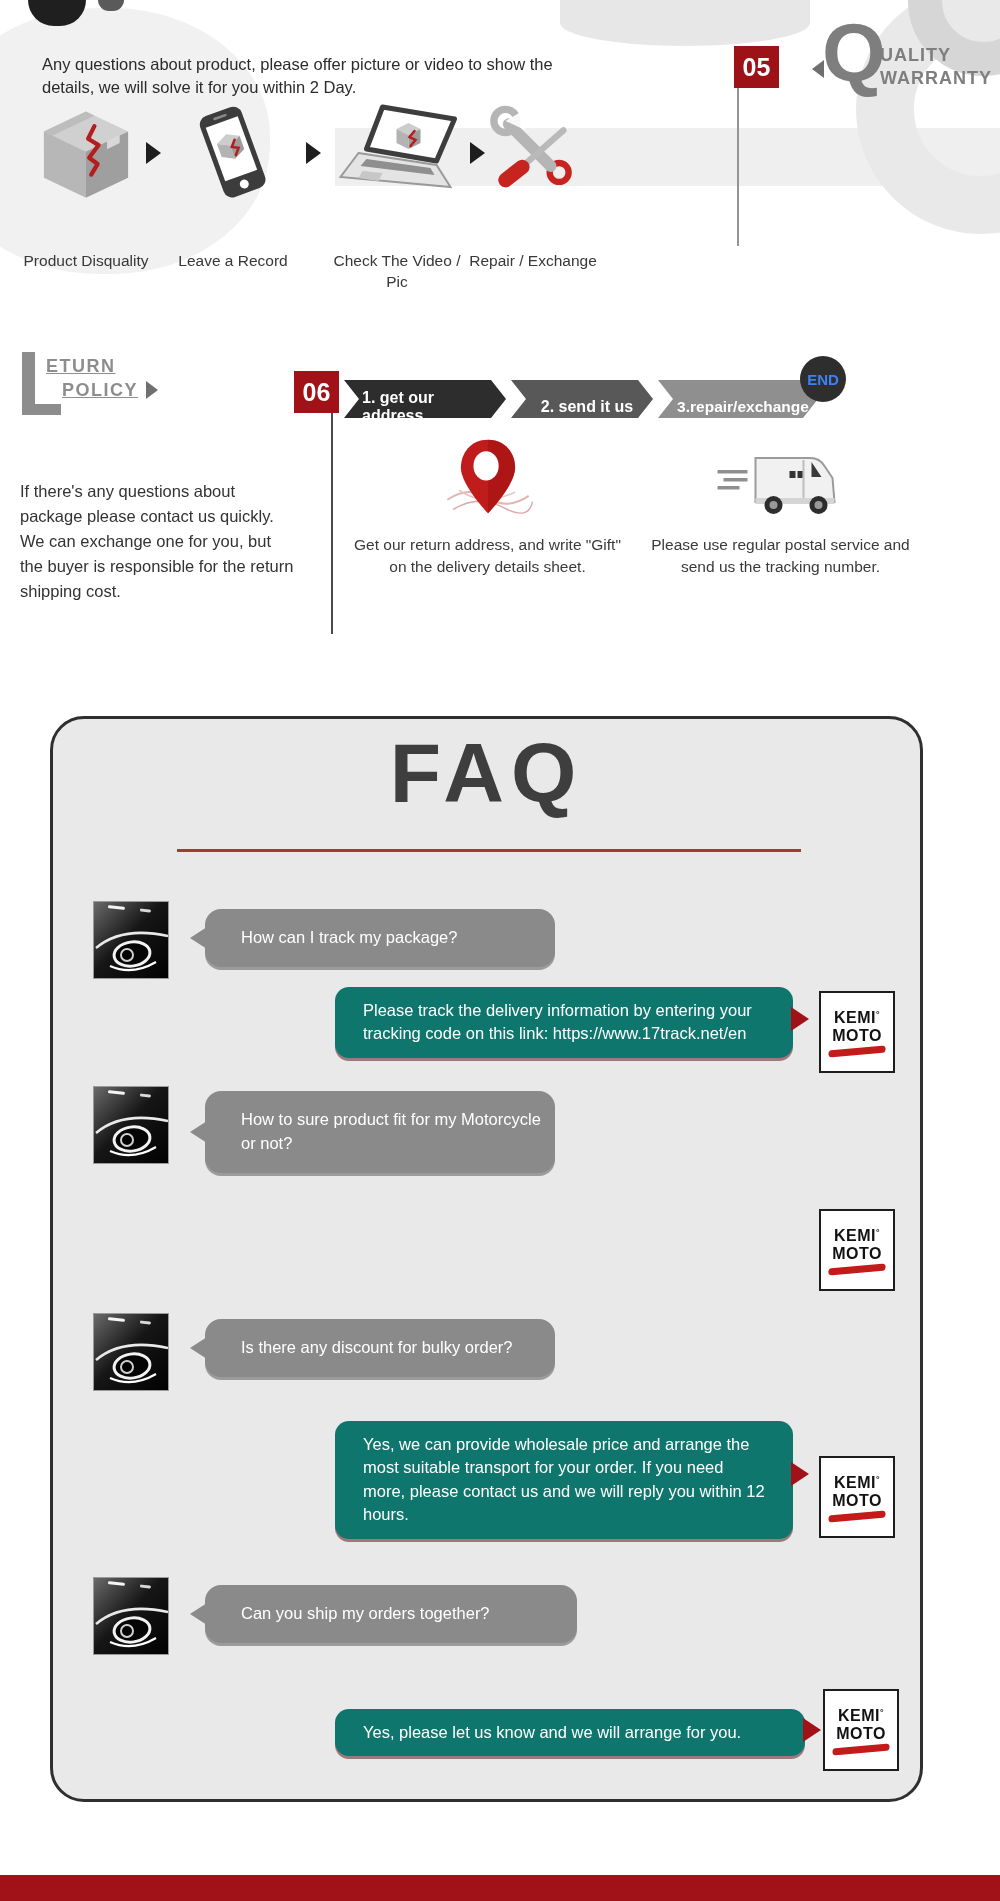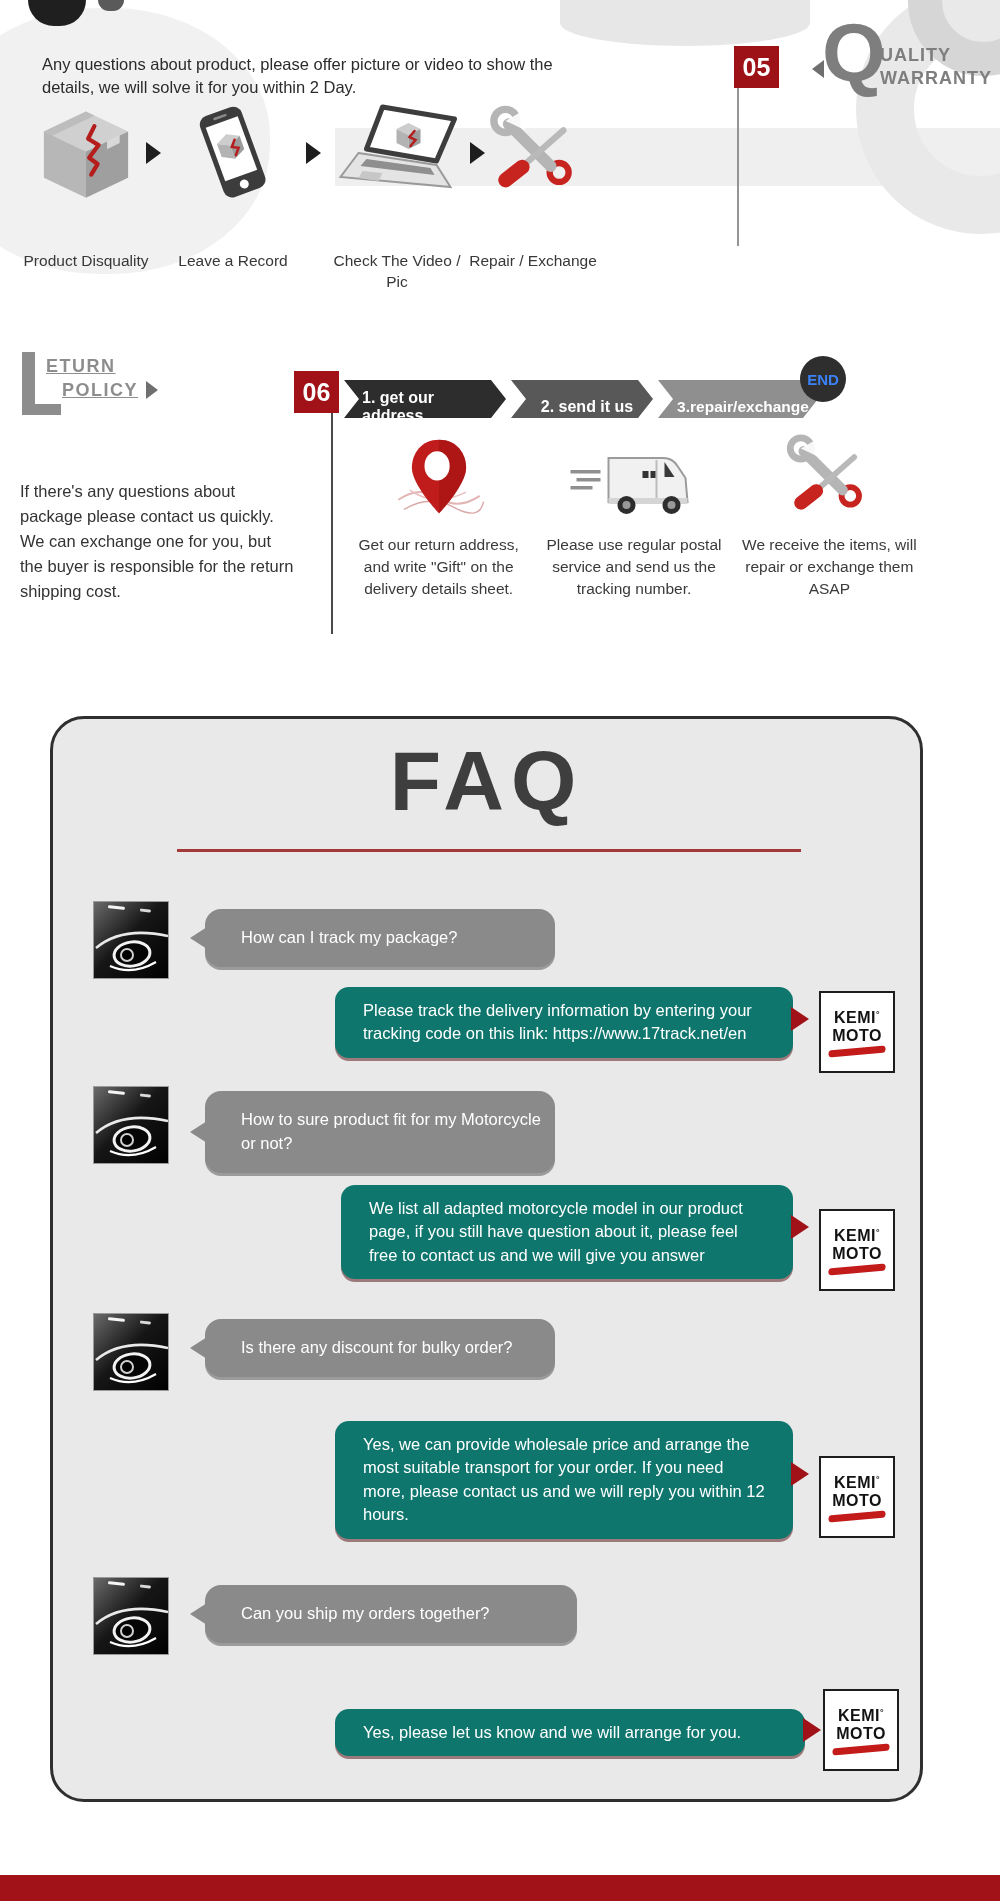--- a/index.html
+++ b/index.html
@@ -58,21 +58,21 @@
             justify-content:center;z-index:3;}
   .rp-desc{left:20px;top:462px;width:278px;font-size:16.5px;line-height:1.52;color:#333;font-weight:500;}
   .cols{left:346px;top:428px;width:576px;display:flex;gap:10px;}
   .col{flex:1;text-align:center;}
   .col-iconbox{height:96px;display:flex;align-items:flex-end;justify-content:center;}
   .col-text{margin-top:10px;font-size:15.5px;line-height:1.42;color:#3a3a3a;font-weight:500;}
 
   
   .faq{left:50px;top:716px;width:873px;height:1086px;background:#e9e9e9;
        border:3px solid #2f2f2f;border-radius:34px;box-sizing:border-box;}
-  .faq-title{position:absolute;left:0;right:0;top:14px;text-align:center;font-size:84px;
+  .faq-title{position:absolute;left:0;right:0;top:6px;text-align:center;font-size:84px;
              font-weight:800;color:#3e3e3e;letter-spacing:7px;}
   .faq-divider{position:absolute;left:124px;top:130px;width:624px;height:2.5px;background:#a43a38;}
   .avatar{position:absolute;width:76px;height:78px;border:1px solid #9a9a9a;
           box-sizing:border-box;background:#0d0d0d;overflow:hidden;}
   .av-1{left:40px;top:182px;} .av-2{left:40px;top:367px;}
   .av-3{left:40px;top:594px;} .av-4{left:40px;top:858px;}
   .qbubble{position:absolute;background:#8a8a8a;color:#fff;border-radius:16px;font-size:16.5px;
            line-height:1.45;font-weight:500;padding:17px 12px 17px 36px;box-sizing:border-box;
            box-shadow:0 3px 0 rgba(60,60,60,.45);}
   .qbubble::before{content:"";position:absolute;left:-15px;top:50%;transform:translateY(-50%);
@@ -247,28 +247,20 @@
           <rect x="82" y="27" width="5" height="7" fill="#333"></rect>
           <rect x="40" y="54" width="79" height="6" fill="#d5d5d5"></rect>
           <circle cx="58" cy="61" r="9" fill="#2d2d2d"></circle>
             <circle cx="58" cy="61" r="4" fill="#999"></circle>
           <circle cx="103" cy="61" r="9" fill="#2d2d2d"></circle>
             <circle cx="103" cy="61" r="4" fill="#999"></circle>
         </svg>
       </div>
       <div class="col-text">Please use regular postal service and send us the tracking number.</div>
     </div>
-    <div class="col">
-      <div class="col-iconbox">
-        <svg width="100" height="92" viewBox="0 0 100 95">
-            <use href="#tools-sym"></use>
-          </svg>
-      </div>
-      <div class="col-text">We receive the items, will repair or exchange them ASAP</div>
-    </div>
   </div>
 
   <div class="z faq">
     <div class="faq-title">FAQ</div>
     <div class="faq-divider"></div>
 
     <div class="avatar av-1">
       <svg width="76" height="78" viewBox="0 0 76 78">
           <use href="#car-avatar-sym"></use>
         </svg>
@@ -280,21 +272,20 @@
       <div class="brand-text">MOTO</div>
       <div class="brand-swoosh"></div>
     </div>
 
     <div class="avatar av-2">
       <svg width="76" height="78" viewBox="0 0 76 78">
           <use href="#car-avatar-sym"></use>
         </svg>
     </div>
     <div class="qbubble qb-2">How to sure product fit for my Motorcycle or not?</div>
-    <div class="abubble ab-2">We list all adapted motorcycle model in our product page, if you still have question about it, please feel free to contact us and we will give you answer</div>
     <div class="brand bl-2">
       <div class="brand-text"><span>KEMI</span><span class="brand-deg">°</span></div>
       <div class="brand-text">MOTO</div>
       <div class="brand-swoosh"></div>
     </div>
 
     <div class="avatar av-3">
       <svg width="76" height="78" viewBox="0 0 76 78">
           <use href="#car-avatar-sym"></use>
         </svg>

